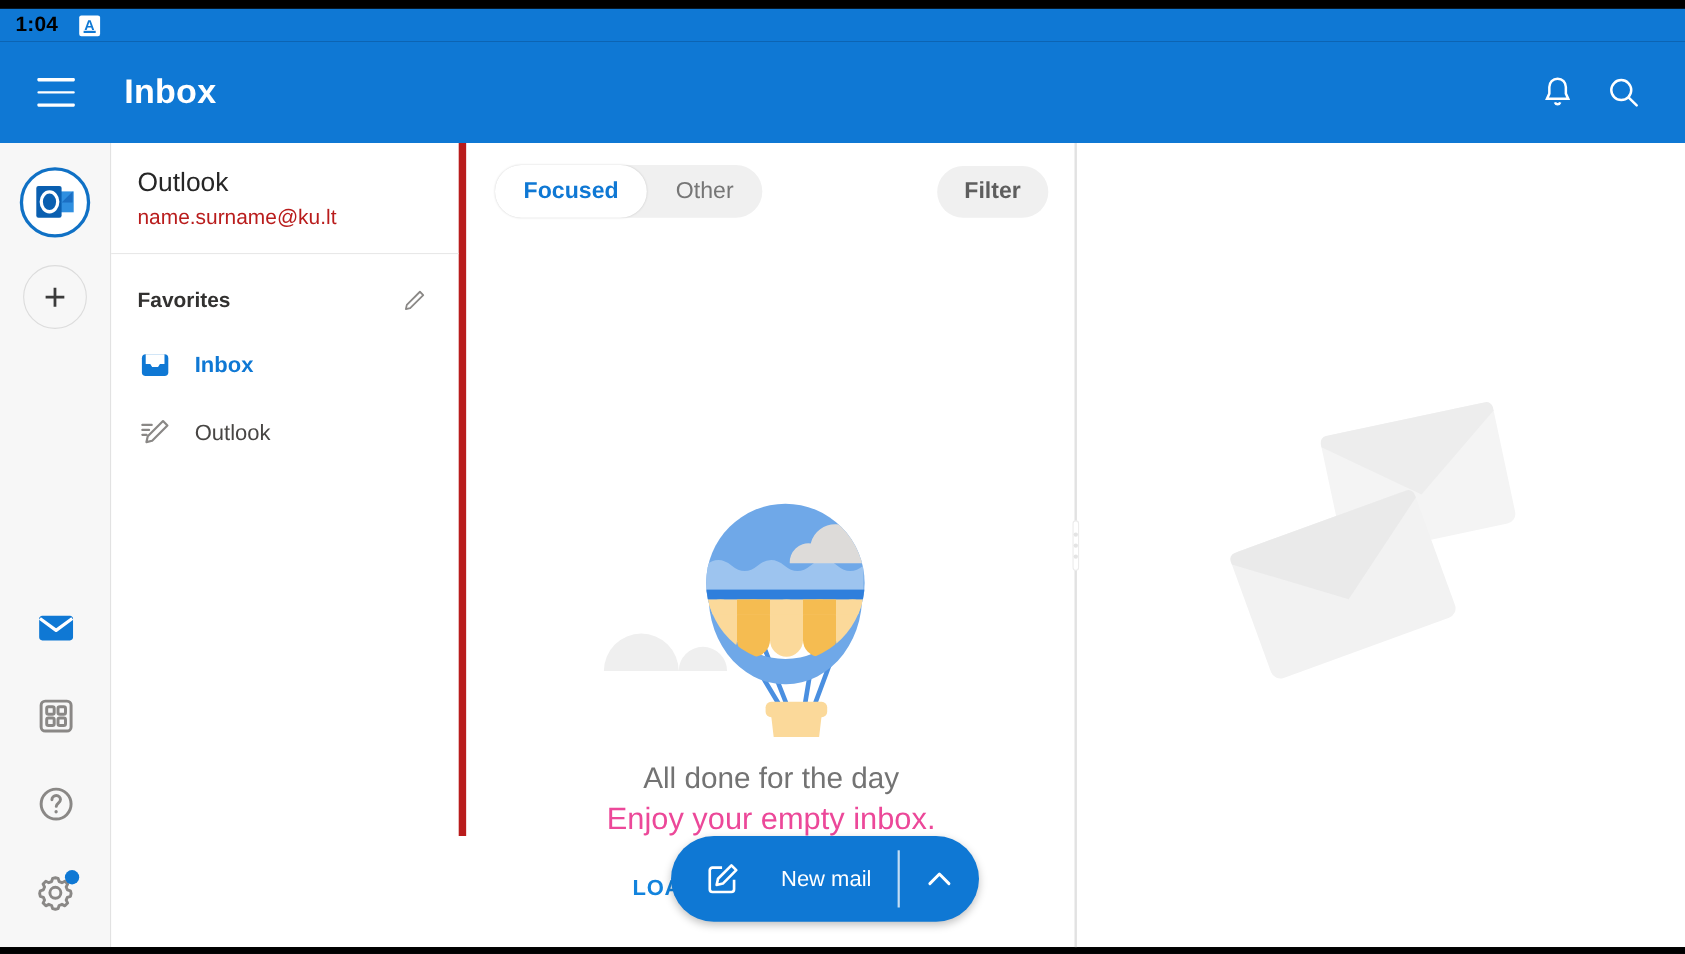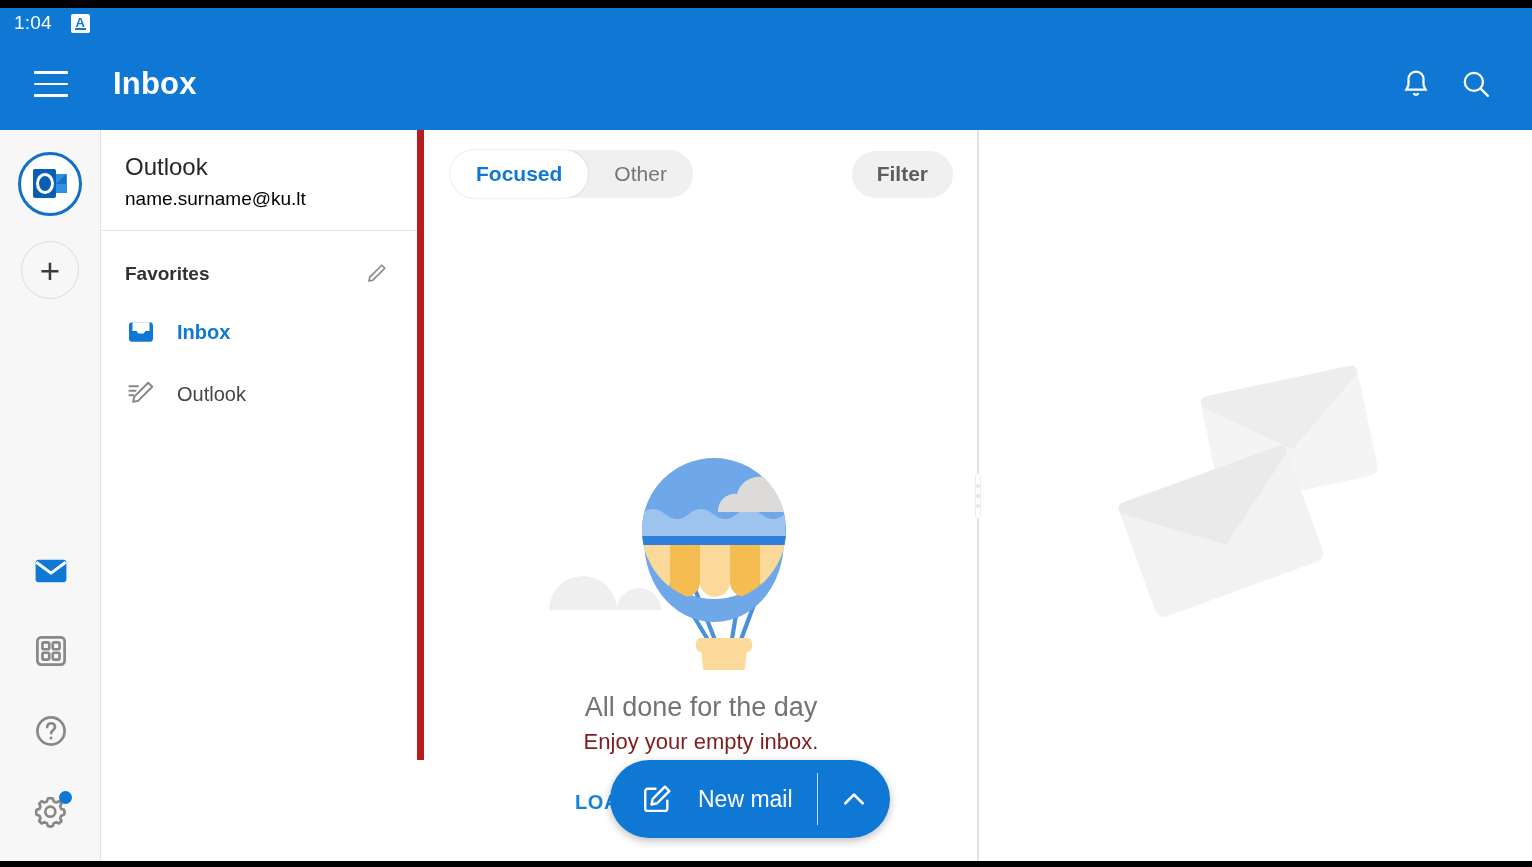--- a/index.html
+++ b/index.html
@@ -14,21 +14,21 @@
   
   .statusbar {
     position: absolute; top: 0; left: 0; width: 1532px; height: 8px;
     background: #000;
   }
   .statusbar-row {
     position: absolute; top: 8px; left: 0; width: 1532px; height: 30px;
     background: #0f78d4; display: flex; align-items: center; padding-left: 14px;
   }
   .status-time {
-    color: #ffffff; font-size: 19px; font-weight: normal; letter-spacing: .2px;
+    color: #000000; font-size: 19px; font-weight: bold; letter-spacing: .2px;
   }
   .status-app-icon {
     margin-left: 19px; width: 19px; height: 19px; background: #fff;
     border-radius: 2px; position: relative;
     display: flex; align-items: center; justify-content: center;
   }
   .status-app-icon span {
     color: #0f78d4; font-size: 13px; font-weight: bold; line-height: 1;
     margin-top: -1px;
   }
@@ -117,21 +117,21 @@
 
   
   .folders {
     width: 323px; height: 630px; background: #fff;
     border-right: 7px solid #b91c1c; display: flex; flex-direction: column;
   }
   .account-box {
     padding: 22px 24px 20px 24px; border-bottom: 1px solid #e8e8e8; cursor: pointer;
   }
   .account-name { font-size: 24px; color: #262626; line-height: 1.25; }
-  .account-email { font-size: 19px; color: #000000; margin-top: 6px; }
+  .account-email { font-size: 19px; color: #b91c1c; margin-top: 6px; }
   .fav-header {
     display: flex; align-items: center; justify-content: space-between;
     padding: 26px 24px 10px 24px;
   }
   .fav-title { font-size: 19px; font-weight: bold; color: #323130; }
   .edit-btn { width: 34px; height: 34px; display:flex; align-items:center; justify-content:center; cursor: pointer; }
   .folder-row {
     display: flex; align-items: center; height: 62px; padding-left: 24px; cursor: pointer;
   }
   .folder-icon { width: 40px; display: flex; align-items: center; justify-content: flex-start; }
@@ -167,32 +167,32 @@
     display: flex; align-items: center; font-size: 21px; color: #5e5e5e; cursor: pointer; font-weight: bold;
   }
   .empty-state {
     position: absolute; top: 300px; left: 0; width: 554px;
     display: flex; flex-direction: column; align-items: center;
   }
   .balloon-wrap { position: relative; width: 320px; height: 240px; }
   .empty-title {
     font-size: 27px; font-weight: normal; color: #737373; margin-top: 22px;
   }
-  .empty-sub { font-size: 22px; color: #7f1d1d; margin-top: 6px; }
+  .empty-sub { font-size: 28px; color: #ec4899; margin-top: 6px; }
   .load-more {
     font-size: 20px; color: #1283dd; font-weight: bold; letter-spacing: .6px;
     margin-top: 36px; cursor: pointer;
   }
   .fab {
     position: absolute; left: 186px; bottom: 23px; height: 78px;
     background: #0f78d4; border-radius: 39px; display: flex; align-items: center;
     box-shadow: 0 3px 8px rgba(0,0,0,.25); cursor: pointer;
   }
   .fab-main { display: flex; align-items: center; padding: 0 24px 0 30px; height: 78px; }
-  .fab-label { color: #fff; font-size: 23px; margin-left: 24px; }
+  .fab-label { color: #fff; font-size: 20px; margin-left: 36px; }
   .fab-div { width: 1.5px; height: 52px; background: rgba(255,255,255,.75); }
   .fab-chev { width: 72px; height: 78px; display: flex; align-items: center; justify-content: center; }
 
   
   .splitter {
     position: absolute; left: 976px; top: 130px; width: 4px; height: 731px;
     display: flex; align-items: center; justify-content: center; z-index: 5;
   }
   .split-line { position: absolute; left: 1px; top: 0; width: 1.5px; height: 731px; background: #e2e2e2; }
   .split-handle {

